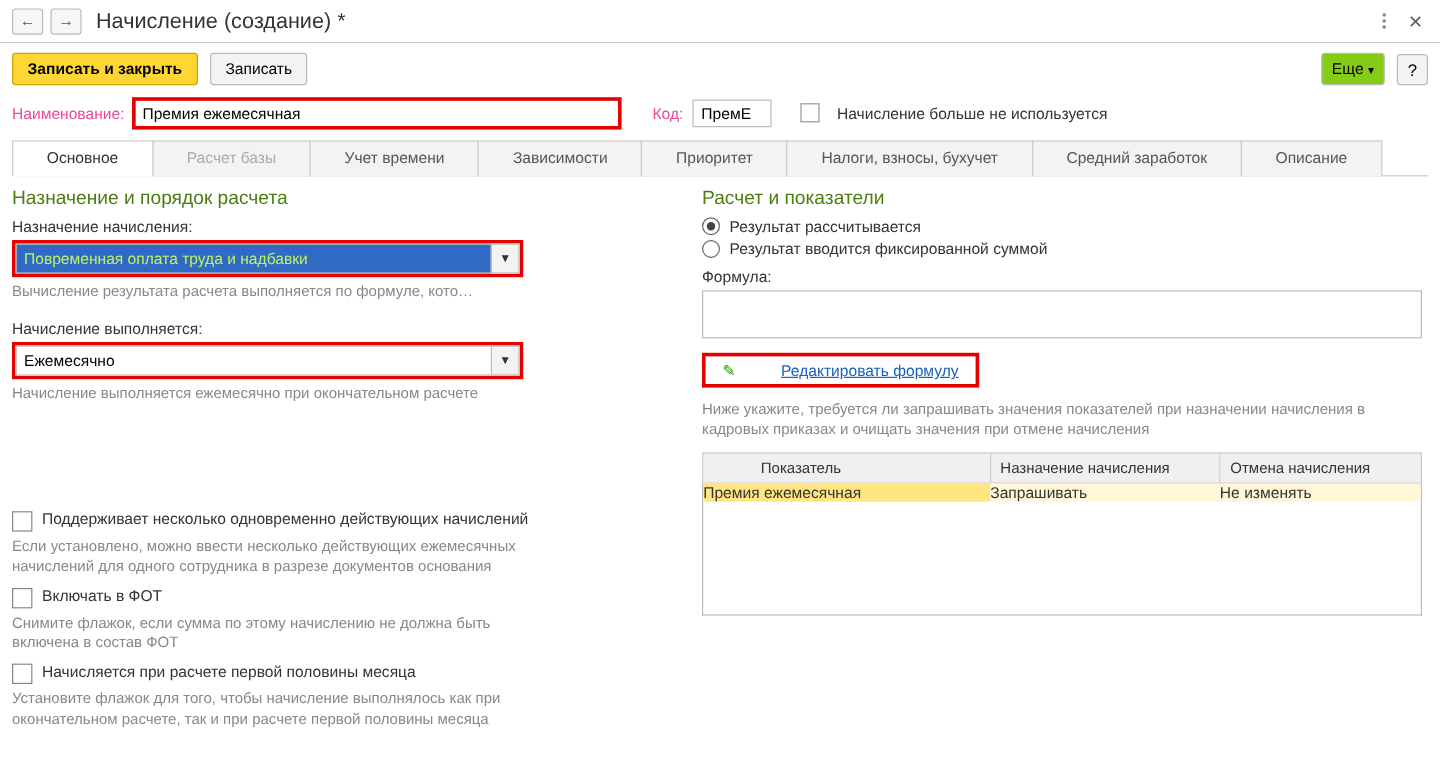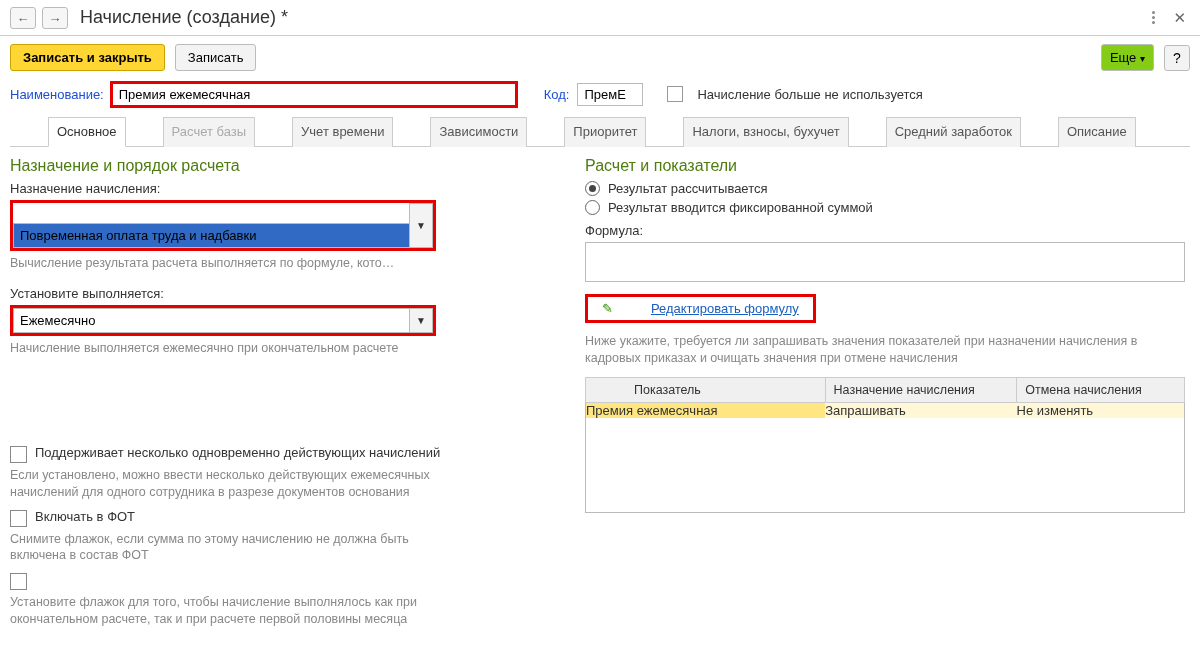--- a/index.html
+++ b/index.html
@@ -12,40 +12,40 @@
   .vdots { display:flex; flex-direction:column; gap:2px; cursor:pointer;}
   .vdots span { width:3px; height:3px; background:#888; border-radius:50%; }
 
   .cmdbar { padding: 8px 10px; display:flex; align-items:center; gap:10px; }
   .btn-yellow { background:#ffd633; border:1px solid #c9a400; border-radius:3px; padding:5px 12px; font-weight:bold; font-size:13px; cursor:pointer; }
   .btn-gray { background:#f3f3f3; border:1px solid #bbb; border-radius:3px; padding:5px 12px; font-size:13px; cursor:pointer; }
   .btn-more { background:#84cc16; border:1px solid #bbb; border-radius:3px; padding:5px 8px; font-size:13px; cursor:pointer; margin-left:auto;}
   .btn-help { width:26px; height:26px; border:1px solid #bbb; background:#f3f3f3; border-radius:3px; font-size:14px; cursor:pointer;}
 
   .row { padding: 4px 10px; display:flex; align-items:center; gap:8px; }
-  .label { color:#1d4ed8; }
+  .label { color:#ec4899; }
   .input { border:1px solid #bbb; padding:3px 6px; font-size:13px; background:#fff; }
   .row-main .name-wrap { display:inline-block; }
   .redbox { outline: 3px solid #e60000; outline-offset: -1px; }
   .checkbox-stub { width:16px; height:16px; border:1px solid #999; display:inline-block; vertical-align:middle; background:#fff; margin-right:6px; position:relative; top:-1px;}
 
   .tabs { display:flex; border-bottom:1px solid #ccc; margin: 6px 10px 0 10px; }
-  .tab { padding:6px 8px 7px; border:1px solid #ccc; border-bottom:none; margin-right:-1px; background:#f3f3f3; color:#555; cursor:pointer; font-size:13px; position:relative; top:1px;margin-left:38px;}
+  .tab { padding:6px 28px 7px; border:1px solid #ccc; border-bottom:none; margin-right:-1px; background:#f3f3f3; color:#555; cursor:pointer; font-size:13px; position:relative; top:1px;}
   .tab.active { background:#fff; color:#333; border-bottom:1px solid #fff;}
   .tab.disabled { color:#aaa; }
 
   .content { display:flex; padding: 10px 10px 20px 10px; gap:30px; }
   .col-left { width: 545px; }
   .col-right { flex:1; }
 
   .sect-title { color: #4d7c0f; font-size:16px; margin-bottom:6px; }
   .field-label { margin: 6px 0 4px; color:#333; }
   .combo { display:flex; width:420px; }
   .combo-input { flex:1; border:1px solid #bbb; border-right:none; padding:4px 6px; font-size:13px; }
-  .combo-input.selected { background:#316ac5; color:#000000;margin-top:20px; }
+  .combo-input.selected { background:#316ac5; color:#bef264; }
   .combo-arrow { width:24px; border:1px solid #bbb; background:#f3f3f3; display:flex; align-items:center; justify-content:center; font-size:10px; cursor:pointer;}
   .redbox-wrap { border:3px solid #e60000; display:inline-block; }
   .hint { color:#888; font-size:12.5px; margin-top:4px; line-height:1.35;}
 
   .gap { height: 80px; }
 
   .chk-line { display:flex; align-items:flex-start; gap:8px; margin-top:8px; }
   .chk { width:17px; height:17px; border:1px solid #888; background:#fff; flex-shrink:0; margin-top:1px;}
 
   .radio-row { display:flex; align-items:center; gap:8px; margin:4px 0;}
@@ -123,21 +123,21 @@
 
     <div class="field-label">Назначение начисления:</div>
     <div class="redbox-wrap">
       <div class="combo">
         <input class="combo-input selected" value="Повременная оплата труда и надбавки" style="">
         <div class="combo-arrow">▼</div>
       </div>
     </div>
     <div class="hint">Вычисление результата расчета выполняется по формуле, кото…</div>
 
-    <div class="field-label" style="margin-top:14px;">Установите выполняется:</div>
+    <div class="field-label" style="margin-top:14px;">Начисление выполняется:</div>
     <div class="redbox-wrap">
       <div class="combo">
         <input class="combo-input" value="Ежемесячно" style="">
         <div class="combo-arrow">▼</div>
       </div>
     </div>
     <div class="hint">Начисление выполняется ежемесячно при окончательном расчете</div>
 
     <div class="gap"></div>
 
@@ -148,20 +148,21 @@
     <div class="hint" style="max-width:430px;">Если установлено, можно ввести несколько действующих ежемесячных начислений для одного сотрудника в разрезе документов основания</div>
 
     <div class="chk-line">
       <span class="chk"></span>
       <span>Включать в ФОТ</span>
     </div>
     <div class="hint" style="max-width:430px;">Снимите флажок, если сумма по этому начислению не должна быть включена в состав ФОТ</div>
 
     <div class="chk-line">
       <span class="chk"></span>
+      <span>Начисляется при расчете первой половины месяца</span>
     </div>
     <div class="hint" style="max-width:440px;">Установите флажок для того, чтобы начисление выполнялось как при окончательном расчете, так и при расчете первой половины месяца</div>
   </div>
 
   <div class="col-right">
     <div class="sect-title">Расчет и показатели</div>
 
     <div class="radio-row">
       <span class="radio-outer">
           <span class="radio-inner"></span>

